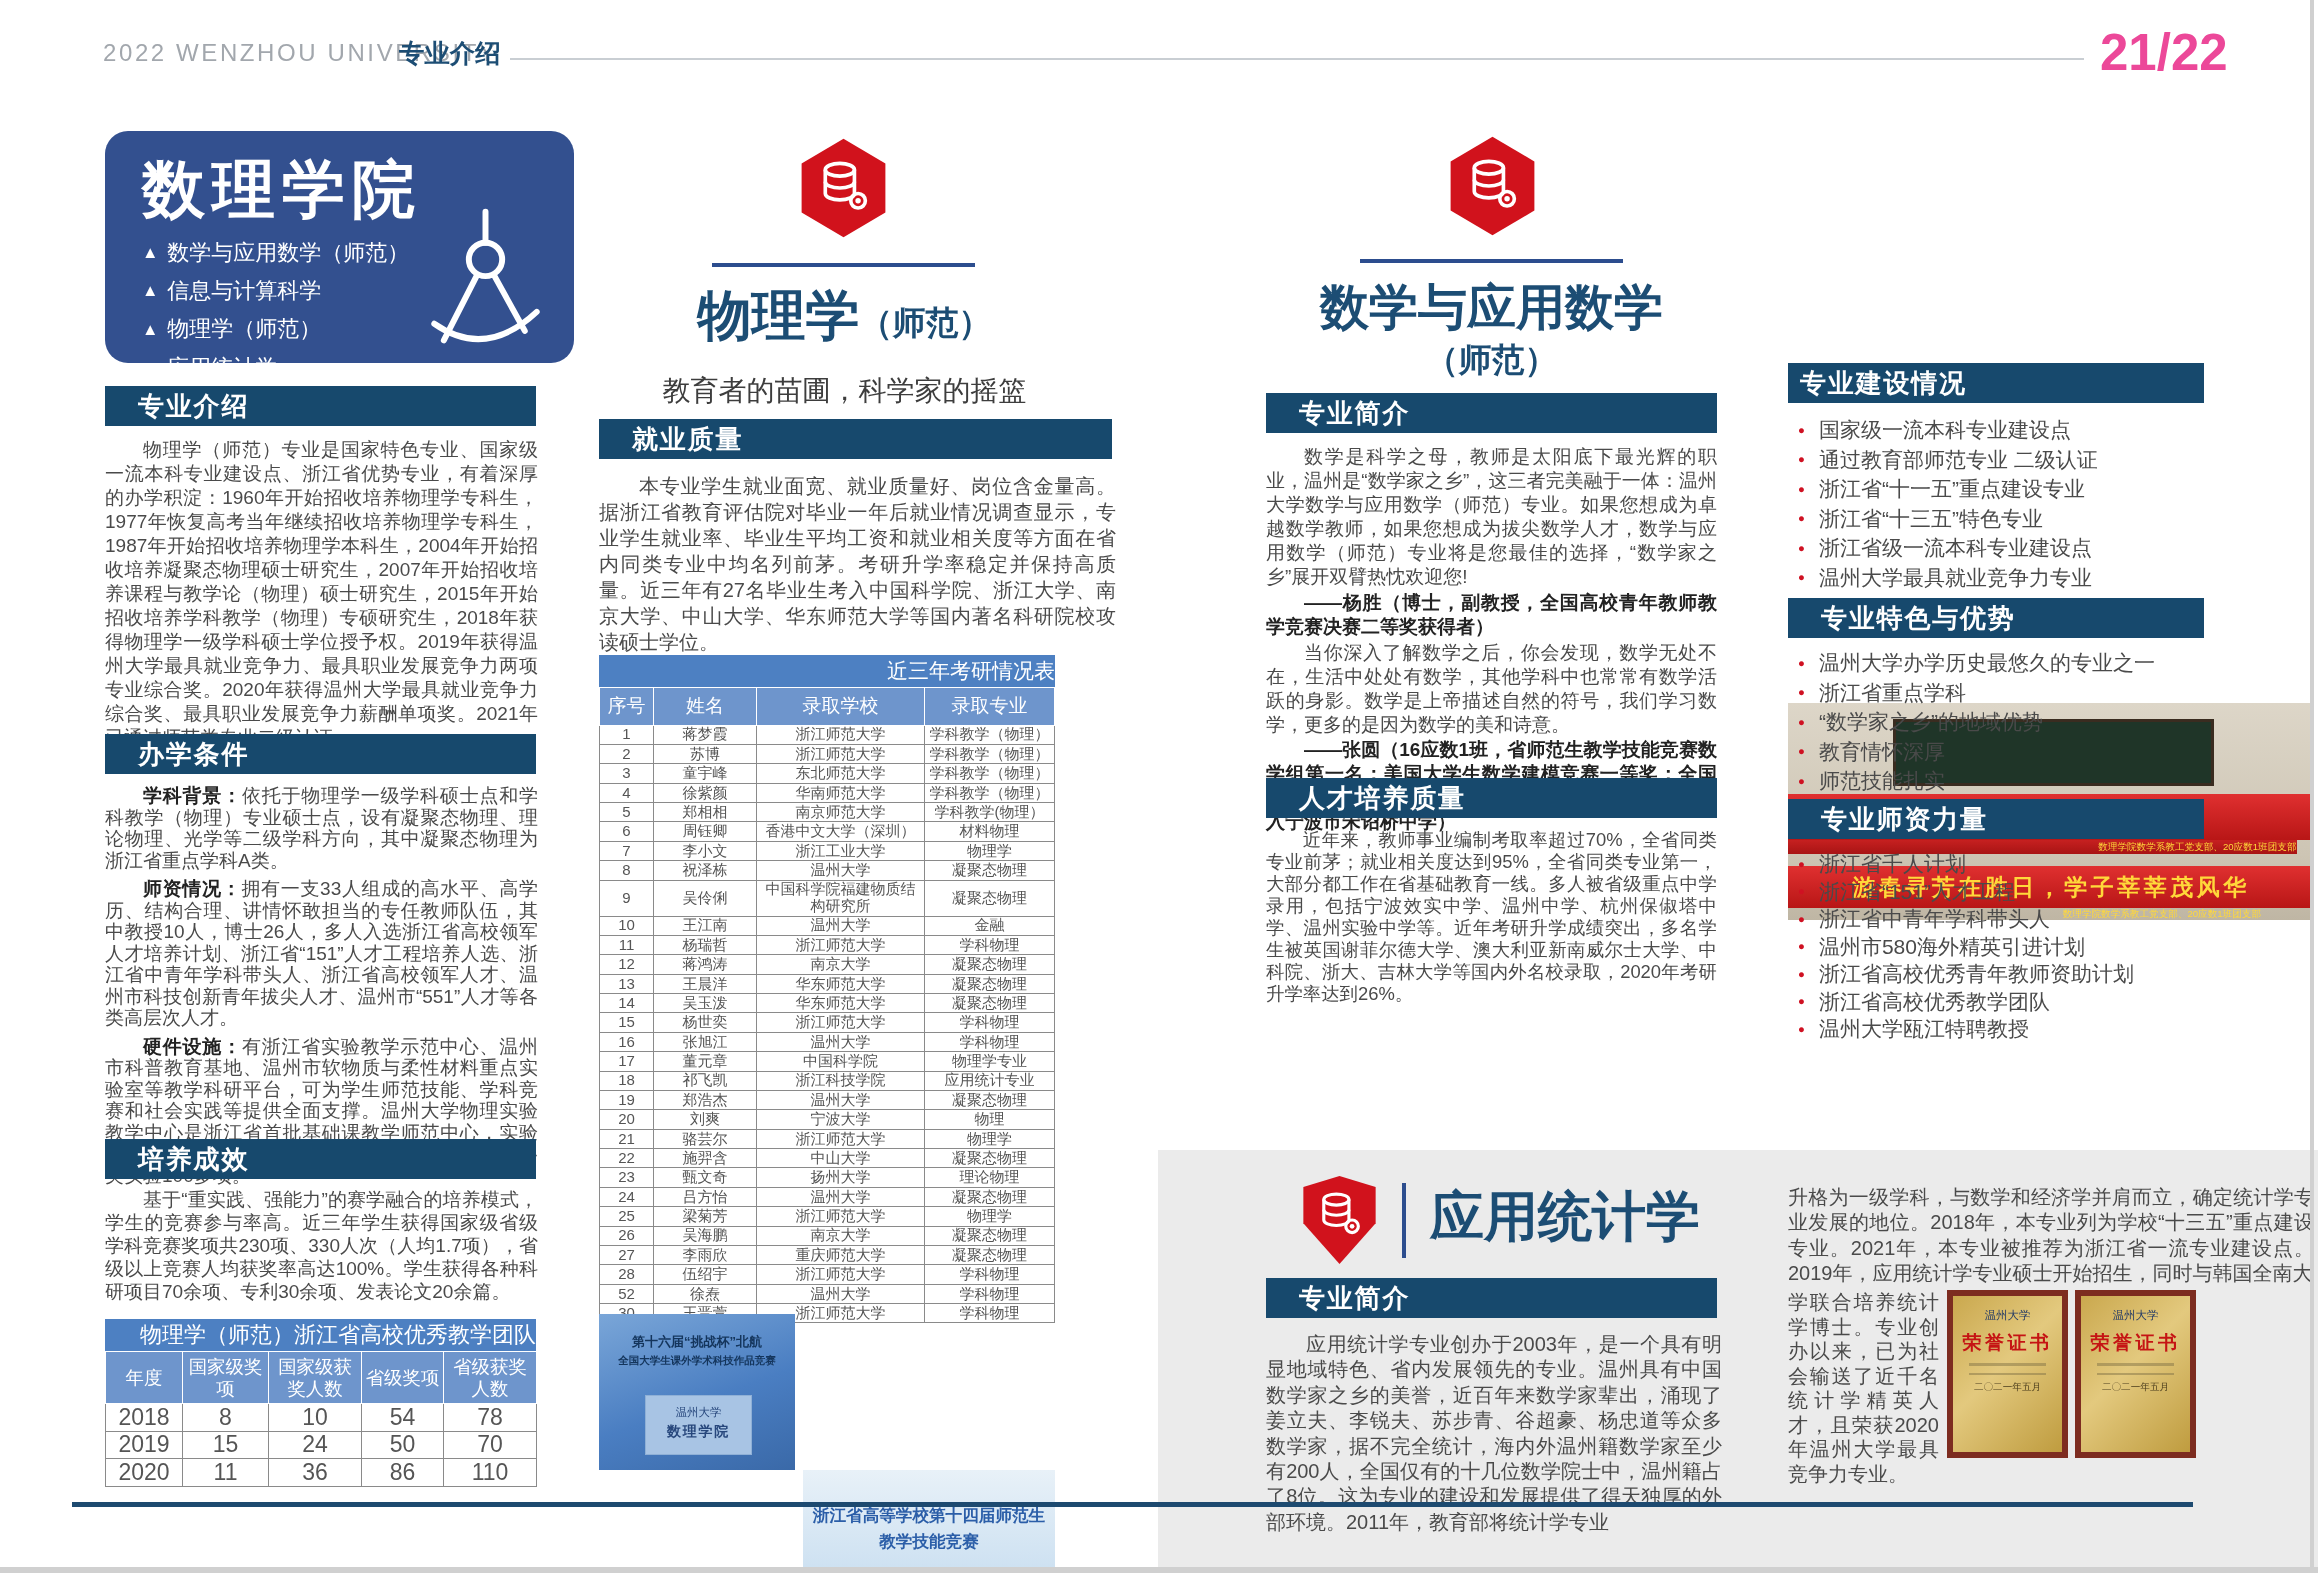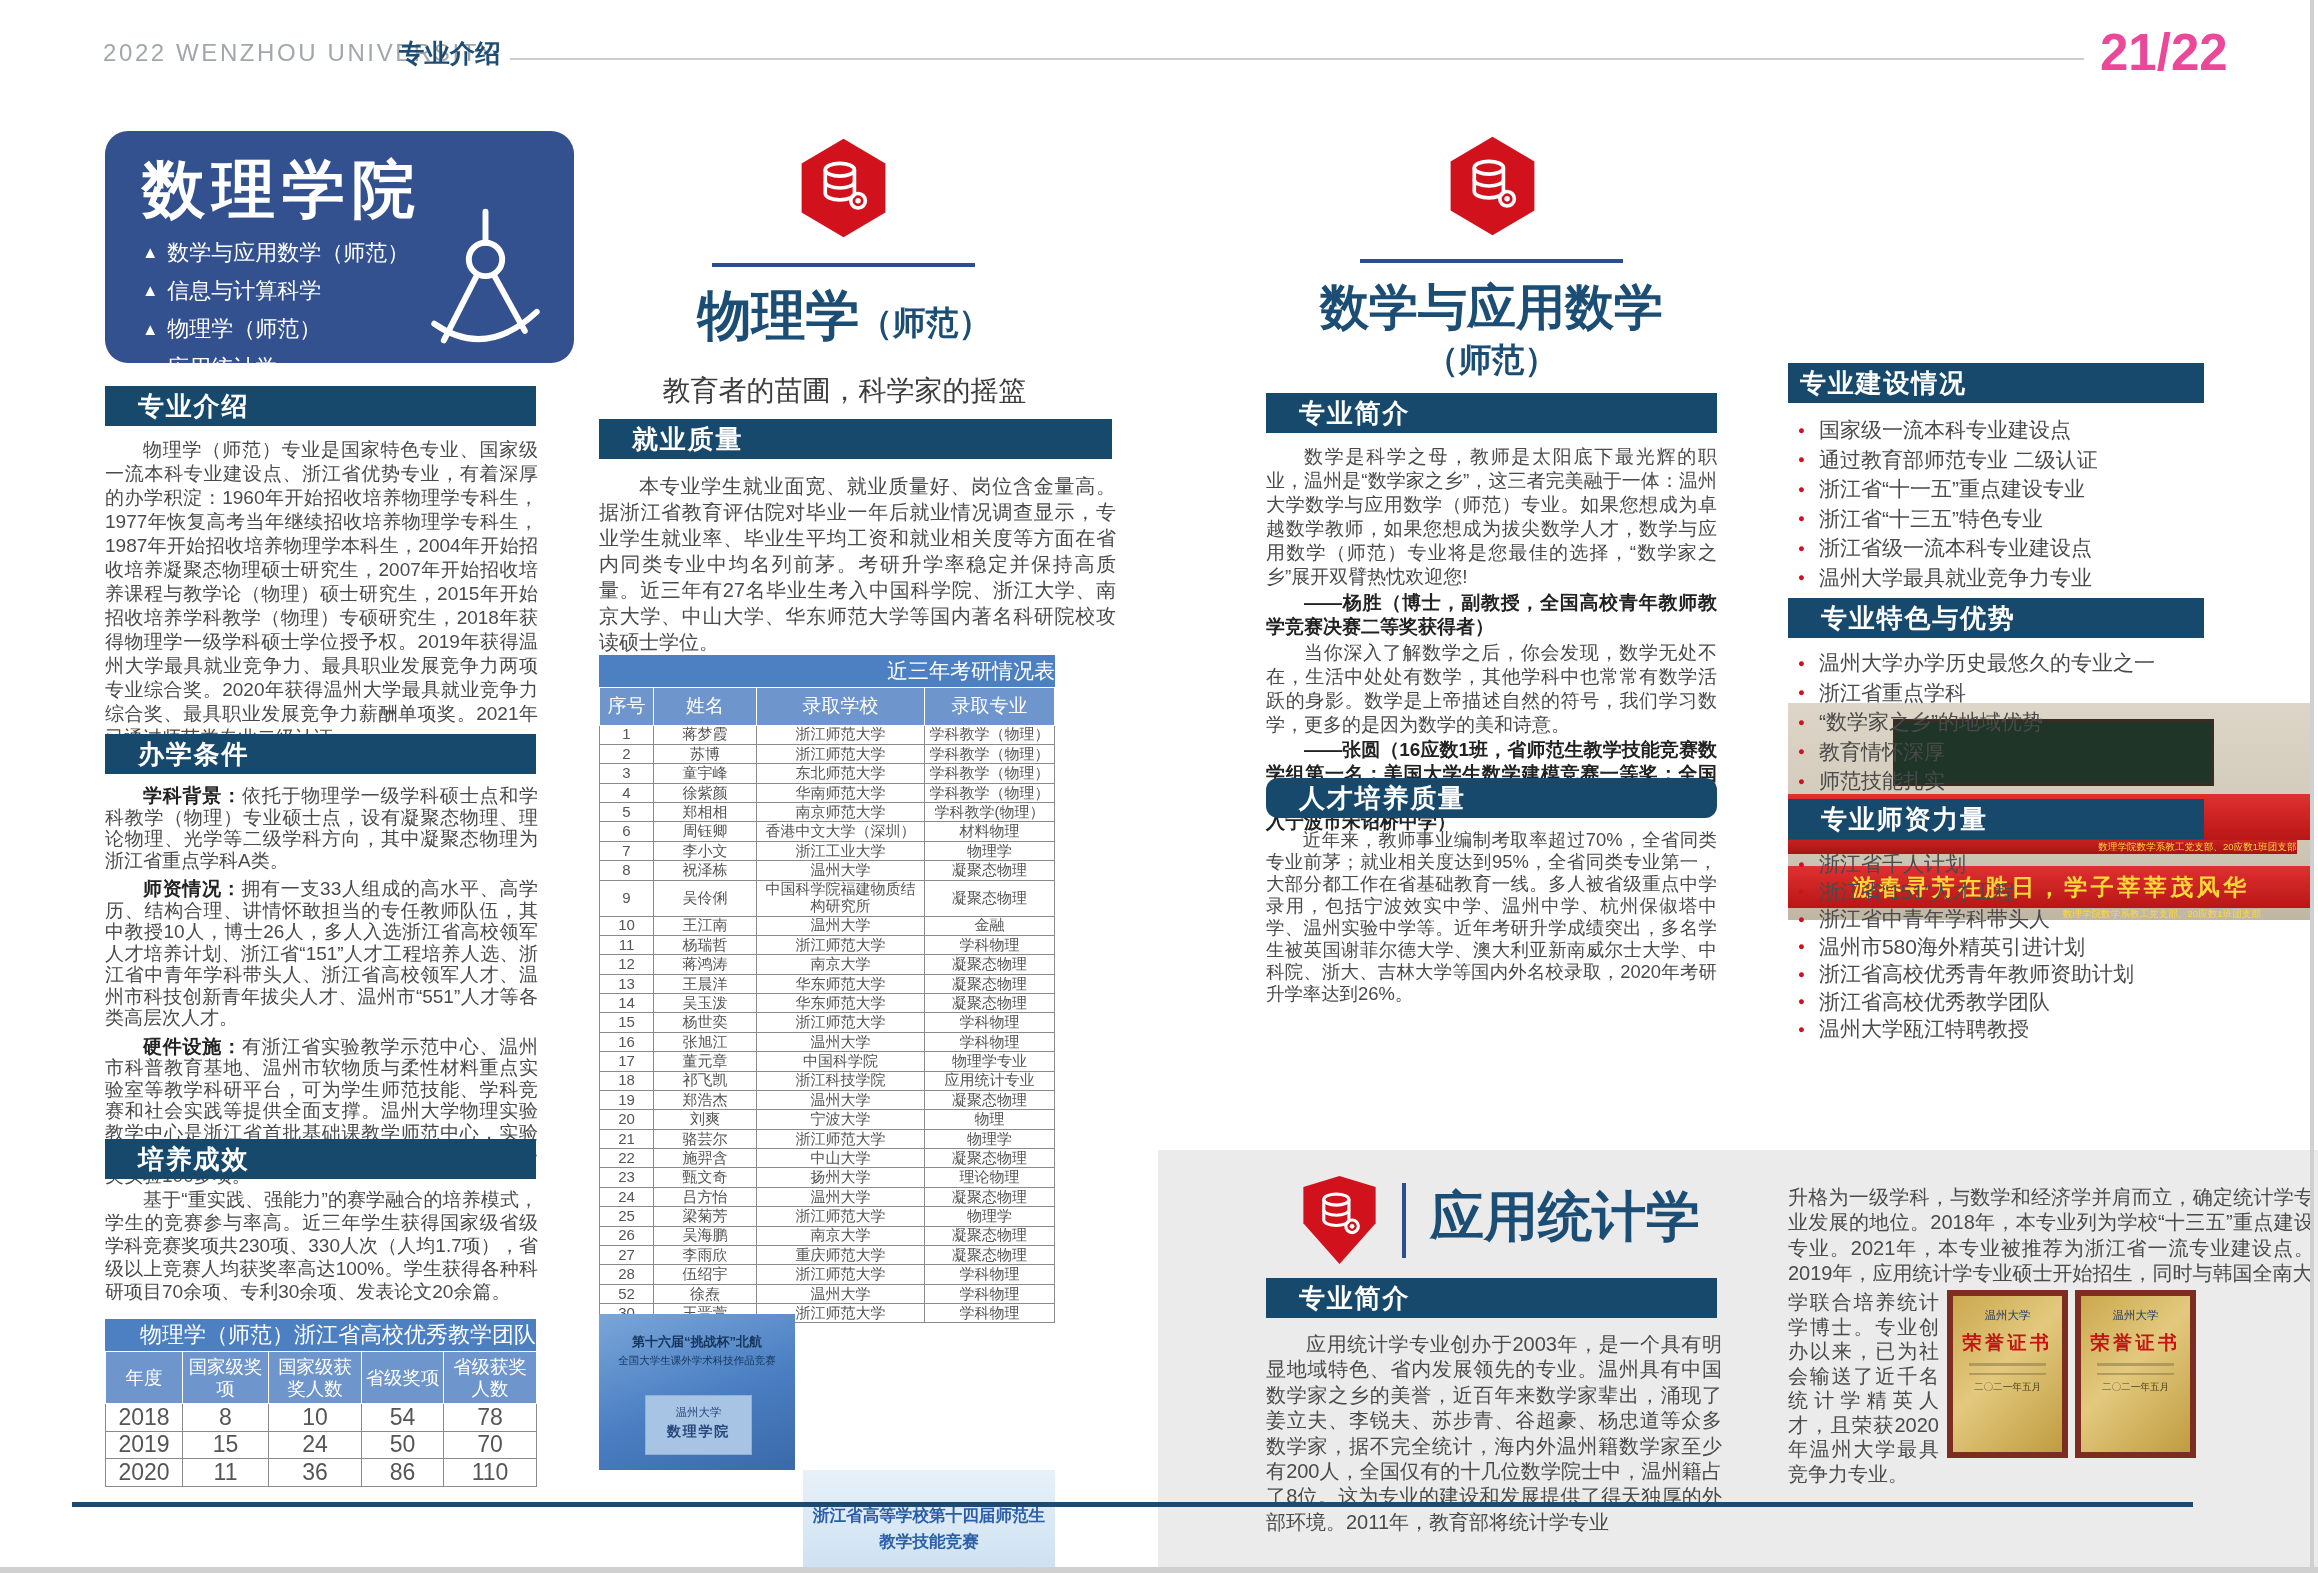--- a/index.html
+++ b/index.html
@@ -354,21 +354,21 @@
             <td>王晋萱</td>
             <td>浙江师范大学</td>
             <td>学科物理</td>
           </tr>
         </tbody>
     </table>
   </div>
 
   <div class="abs photo" style="left:599px;top:1314px;width:196px;height:156px;background:linear-gradient(160deg,#7aa6d8,#4a7ec2 55%,#3a69a8);">
     <div style="position:absolute;left:7px;top:19px;right:7px;text-align:center;color:#14355c;font-weight:bold;font-size:13px;">第十六届“挑战杯”北航</div>
-    <div style="position:absolute;left:7px;top:40px;right:7px;text-align:center;color:#14355c;font-weight:normal;font-size:10.5px;">全国大学生课外学术科技作品竞赛</div>
+    <div style="position:absolute;left:7px;top:40px;right:7px;text-align:center;color:#14355c;font-weight:bold;font-size:10.5px;">全国大学生课外学术科技作品竞赛</div>
     <div style="position:absolute;left:46px;top:81px;width:105px;height:58px;background:#a8c4e4;border:0.9px solid #8fb0d6;text-align:center;">
       <div style="font-size:11.4px;color:#27477c;margin-top:8.8px;">温州大学</div>
       <div style="font-size:14px;color:#27477c;font-weight:bold;margin-top:3.5px;letter-spacing:1.8px;">数理学院</div>
     </div>
   </div>
   <div class="abs photo" style="left:803px;top:1314px;width:252px;height:156px;background:linear-gradient(180deg,#e8f1f8,#cfe2f2 60%,#b8d2ea);">
     <div style="position:absolute;left:8.8px;top:35px;right:8.8px;text-align:center;color:#2b5ea8;font-weight:bold;font-size:16.6px;">浙江省高等学校第十四届师范生</div>
     <div style="position:absolute;left:8.8px;top:61px;right:8.8px;text-align:center;color:#2b5ea8;font-weight:bold;font-size:16.6px;">教学技能竞赛</div>
 
   </div>
@@ -388,21 +388,21 @@
   <div class="abs mtitle" style="left:1266px;top:338px;width:451px;font-size:33px;">（师范）</div>
 
   <div class="abs bar" style="left:1266px;top:393px;width:451px;">专业简介</div>
   <div class="abs" style="left:1266px;top:445px;width:451px;">
     <p class="txt ind" style="margin:0;font-size:19px;line-height:24px;">数学是科学之母，教师是太阳底下最光辉的职业，温州是“数学家之乡”，这三者完美融于一体：温州大学数学与应用数学（师范）专业。如果您想成为卓越数学教师，如果您想成为拔尖数学人才，数学与应用数学（师范）专业将是您最佳的选择，“数学家之乡”展开双臂热忱欢迎您!</p>
     <p class="bold-line ind" style="margin:1.8px 0 0 0;font-size:19px;line-height:24px;text-align:justify;">——杨胜（博士，副教授，全国高校青年教师教学竞赛决赛二等奖获得者）</p>
     <p class="txt ind" style="margin:1.8px 0 0 0;font-size:19px;line-height:24px;">当你深入了解数学之后，你会发现，数学无处不在，生活中处处有数学，其他学科中也常常有数学活跃的身影。数学是上帝描述自然的符号，我们学习数学，更多的是因为数学的美和诗意。</p>
     <p class="bold-line ind" style="margin:1.8px 0 0 0;font-size:19px;line-height:24px;text-align:justify;">——张圆（16应数1班，省师范生教学技能竞赛数学组第一名；美国大学生数学建模竞赛一等奖；全国大学生服务外包创新创业大赛三等奖；编制考第2名考入宁波市宋诏桥中学）</p>
   </div>
 
-  <div class="abs bar" style="left:1266px;top:778px;width:451px;border-radius:12px;">人才培养质量</div>
+  <div class="abs bar" style="left:1266px;top:778px;width:451px;">人才培养质量</div>
   <div class="abs txt ind" style="left:1266px;top:829px;width:451px;font-size:18.4px;line-height:22px;">近年来，教师事业编制考取率超过70%，全省同类专业前茅；就业相关度达到95%，全省同类专业第一，大部分都工作在省基础教育一线。多人被省级重点中学录用，包括宁波效实中学、温州中学、杭州保俶塔中学、温州实验中学等。近年考研升学成绩突出，多名学生被英国谢菲尔德大学、澳大利亚新南威尔士大学、中科院、浙大、吉林大学等国内外名校录取，2020年考研升学率达到26%。</div>
 
   <div class="abs photo" style="left:1266px;top:1015px;width:221px;height:130px;background:linear-gradient(165deg,#6e7ab0 0%,#8e9ac8 40%,#5a6aa0 75%,#394a80);">
     <div style="position:absolute;left:8.8px;top:23px;right:8.8px;text-align:center;color:#f2f4fa;font-weight:bold;font-size:13px;">第四届全国高校青年教师教学竞赛决赛</div>
   </div>
   <div class="abs photo" style="left:1496px;top:1015px;width:222px;height:130px;background:linear-gradient(160deg,#262e6e,#1b2560 55%,#131a48);">
     <div style="position:absolute;left:5.3px;top:4.4px;color:#cfd4ee;font-size:7px;">吉林大学 Jilin University</div>
     <div style="position:absolute;right:5.3px;top:4.4px;color:#cfd4ee;font-size:7px;">2021.5.14-16</div>
     <div class="cap-white" style="position:absolute;left:5.3px;top:24.5px;right:5.3px;font-size:14px;">第十二届全国大学生数学竞赛决赛</div>
     <div style="position:absolute;left:5.3px;top:46px;right:5.3px;text-align:center;color:#aeb6dd;font-size:6.1px;">The Final of the 12th National Mathematics Competition for College Students</div>

